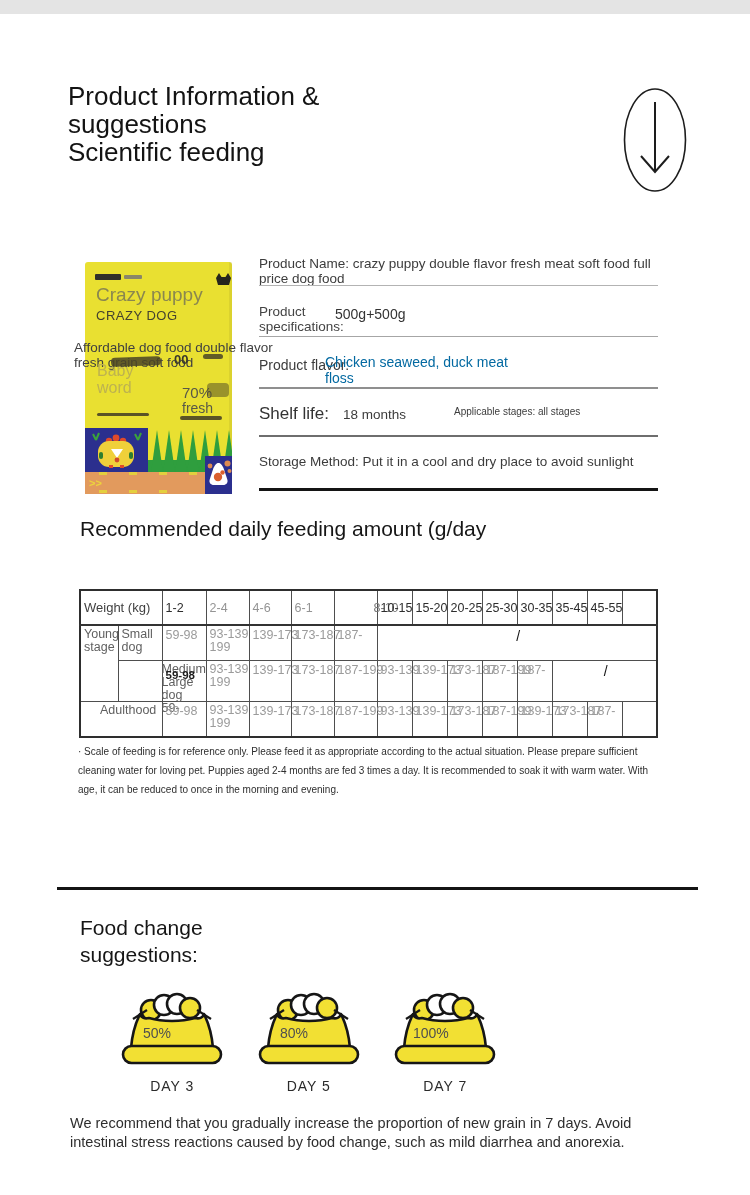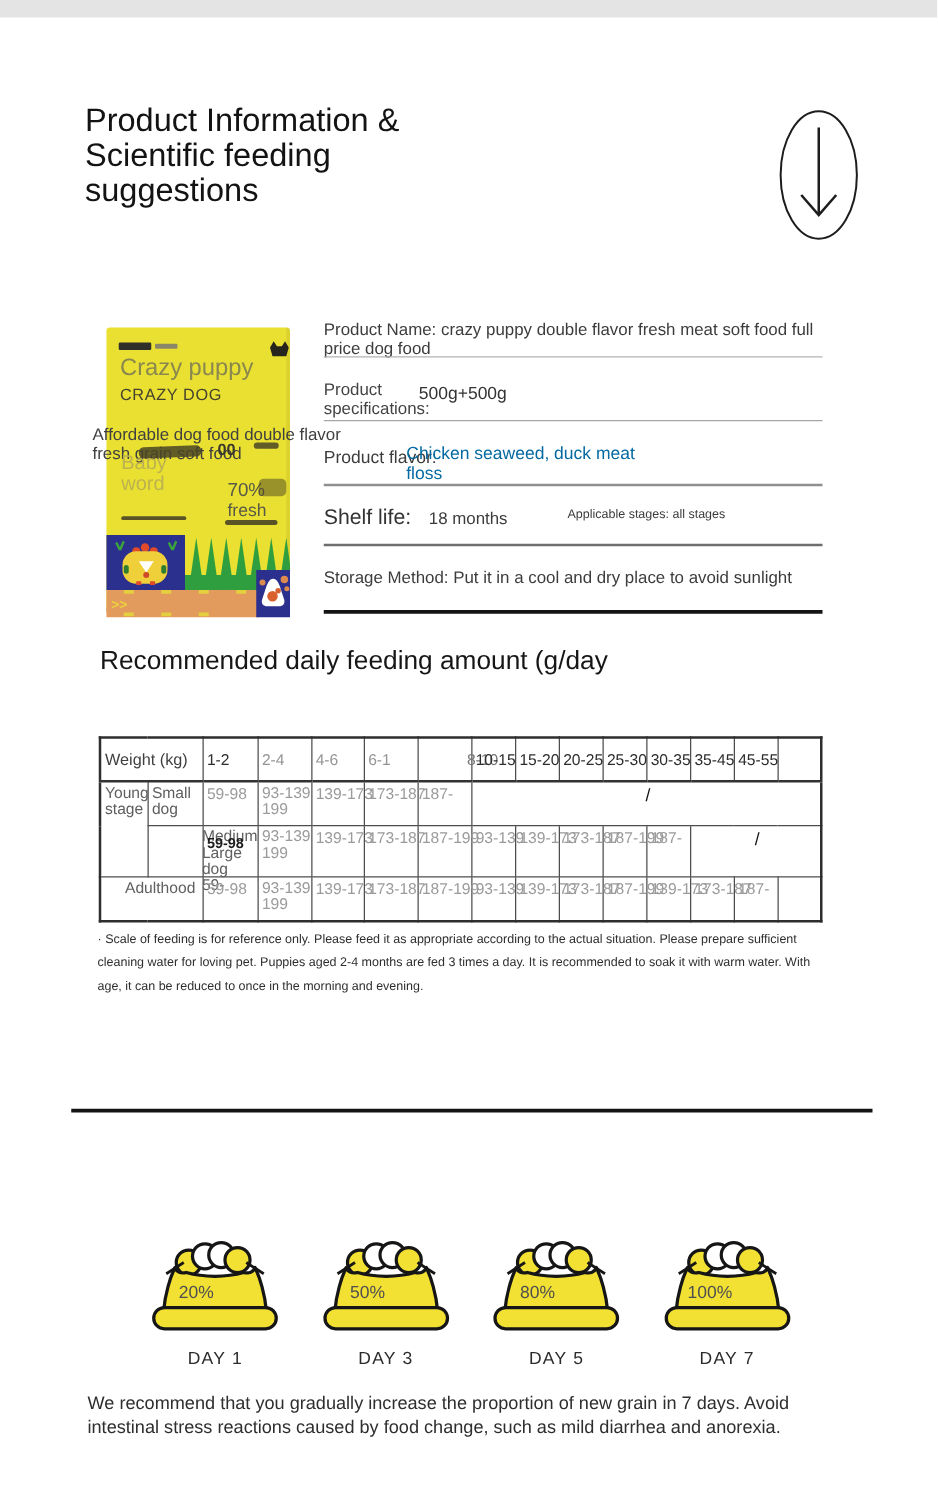--- a/index.html
+++ b/index.html
@@ -78,22 +78,22 @@
 </style>
 </head>
 <body>
 
 <div id="page">
 
   <div class="abs topbar"></div>
 
   <div class="abs title">
     <div>Product Information &amp;</div>
+    <div>suggestions</div>
     <div>Scientific feeding</div>
-    <div>suggestions</div>
   </div>
 
   <svg class="abs scrollicon" viewBox="0 0 66 110">
     <ellipse cx="33" cy="55" rx="30.5" ry="51" fill="none" stroke="#1d1d1d" stroke-width="1.6"></ellipse>
     <line x1="33" y1="17" x2="33" y2="86" stroke="#1d1d1d" stroke-width="2"></line>
     <path d="M19,71 L33,87 L47,71" fill="none" stroke="#1d1d1d" stroke-width="2"></path>
   </svg>
 
   <div class="abs package">
     <svg width="147" height="236" viewBox="0 0 147 236">
@@ -281,47 +281,41 @@
         <td class="valc"></td>
       </tr>
     </tbody>
       </table>
   </div>
 
   <div class="abs note1">· Scale of feeding is for reference only. Please feed it as appropriate according to the actual situation. Please prepare sufficient cleaning water for loving pet. Puppies aged 2-4 months are fed 3 times a day. It is recommended to soak it with warm water. With age, it can be reduced to once in the morning and evening.</div>
 
   <div class="abs divider"></div>
 
+  <div class="abs h2 h2b">Food change suggestions:</div>
 
   <svg width="0" height="0" style="position:absolute;" aria-hidden="true">
     <symbol id="bowl" viewBox="0 0 130 86">
       <g stroke="#161616" stroke-width="2.6">
         <circle cx="44" cy="22" r="10" fill="#f2e033"></circle>
         <circle cx="57" cy="17" r="10" fill="#ffffff"></circle>
         <circle cx="70" cy="16" r="10" fill="#ffffff"></circle>
         <circle cx="83" cy="20" r="10" fill="#f2e033"></circle>
       </g>
       <path d="M33,26 C29,34 25,48 24,60 L106,60 C105,48 101,34 97,26 C96,30 92,31 88,30 C74,34 56,34 42,30 C38,31 34,30 33,26 Z" fill="#f2e033" stroke="#161616" stroke-width="2.6" stroke-linejoin="round"></path>
       <path d="M26,31 L40,22" stroke="#161616" stroke-width="2.2" fill="none"></path>
       <path d="M90,22 L104,31" stroke="#161616" stroke-width="2.2" fill="none"></path>
       <rect x="16" y="58" width="98" height="17" rx="8.5" fill="#f2e033" stroke="#161616" stroke-width="2.6"></rect>
     </symbol>
   </svg>
 
   <div class="abs bowls">
     <div class="bowlcell">
       <svg width="130" height="86">
         <use href="#bowl"></use>
-        <text class="pct" x="36" y="50">20%</text>
-      </svg>
-      <div class="daylab">DAY 1</div>
-    </div>
-    <div class="bowlcell">
-      <svg width="130" height="86">
-        <use href="#bowl"></use>
         <text class="pct" x="36" y="50">50%</text>
       </svg>
       <div class="daylab">DAY 3</div>
     </div>
     <div class="bowlcell">
       <svg width="130" height="86">
         <use href="#bowl"></use>
         <text class="pct" x="36" y="50">80%</text>
       </svg>
       <div class="daylab">DAY 5</div>

